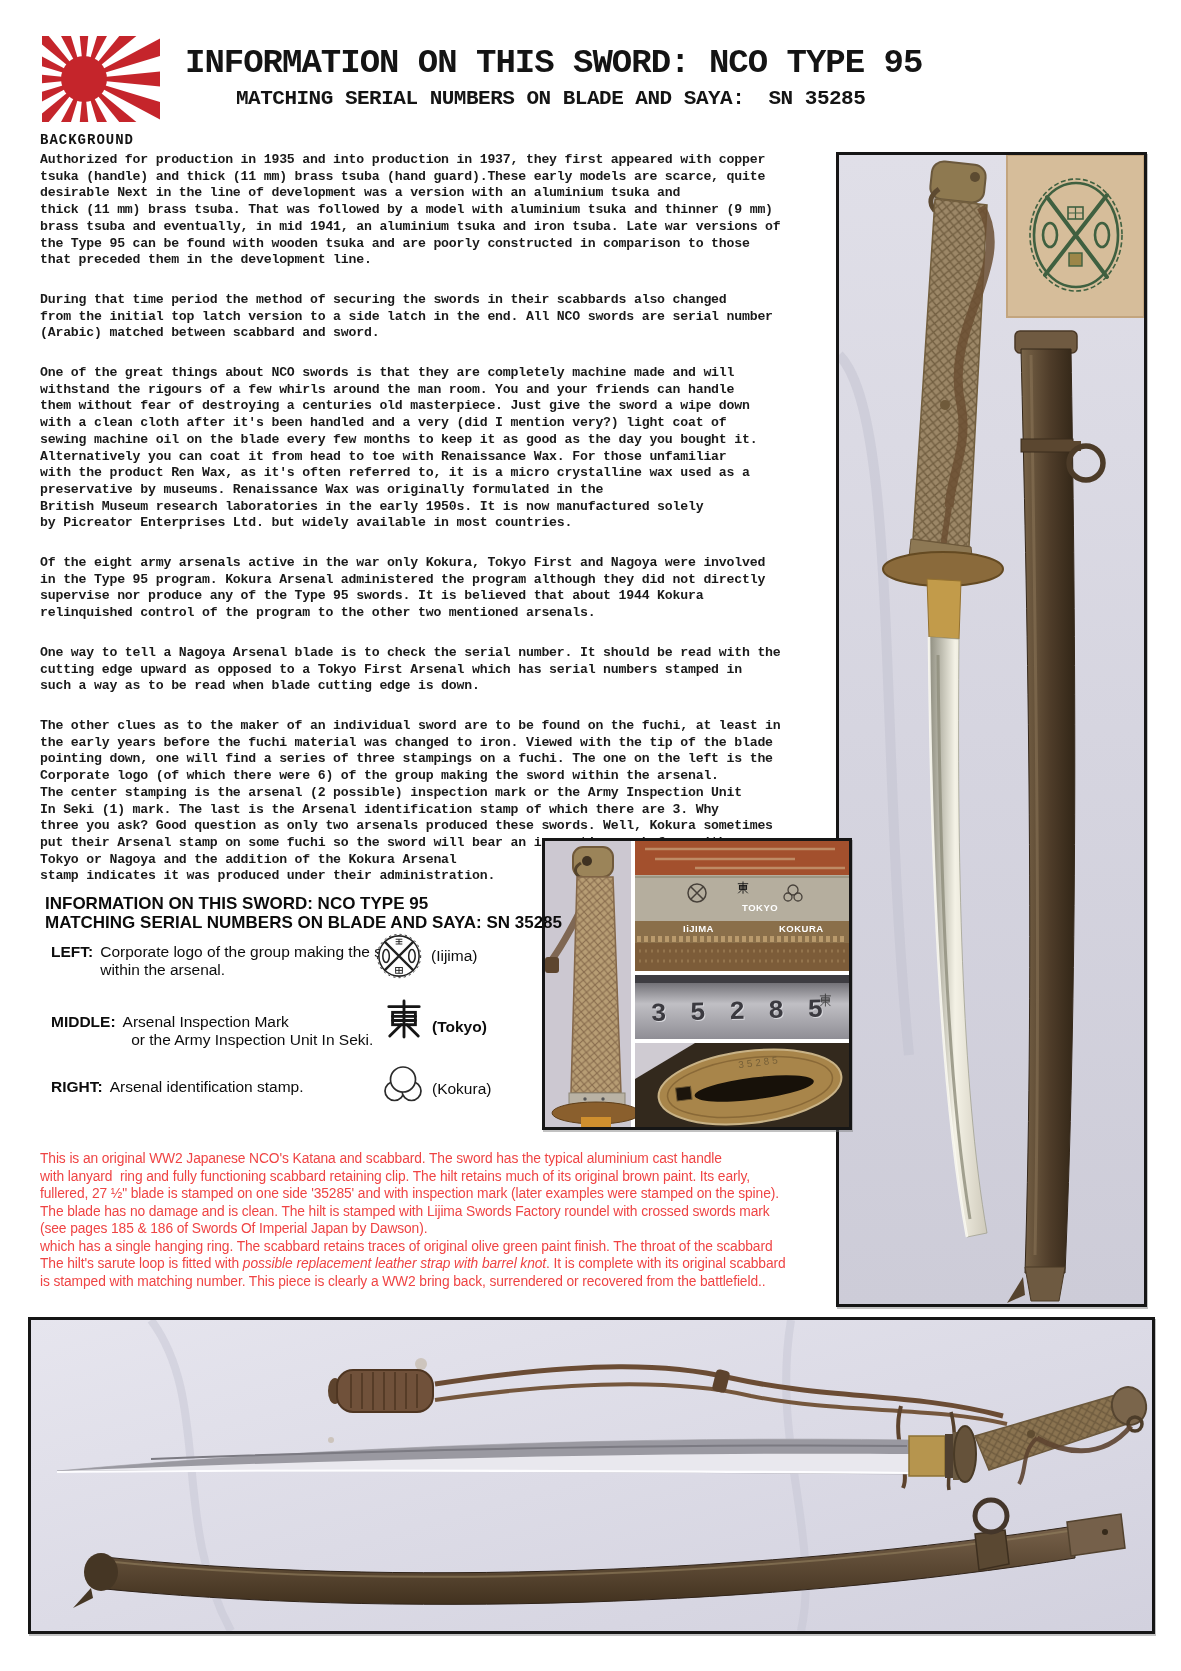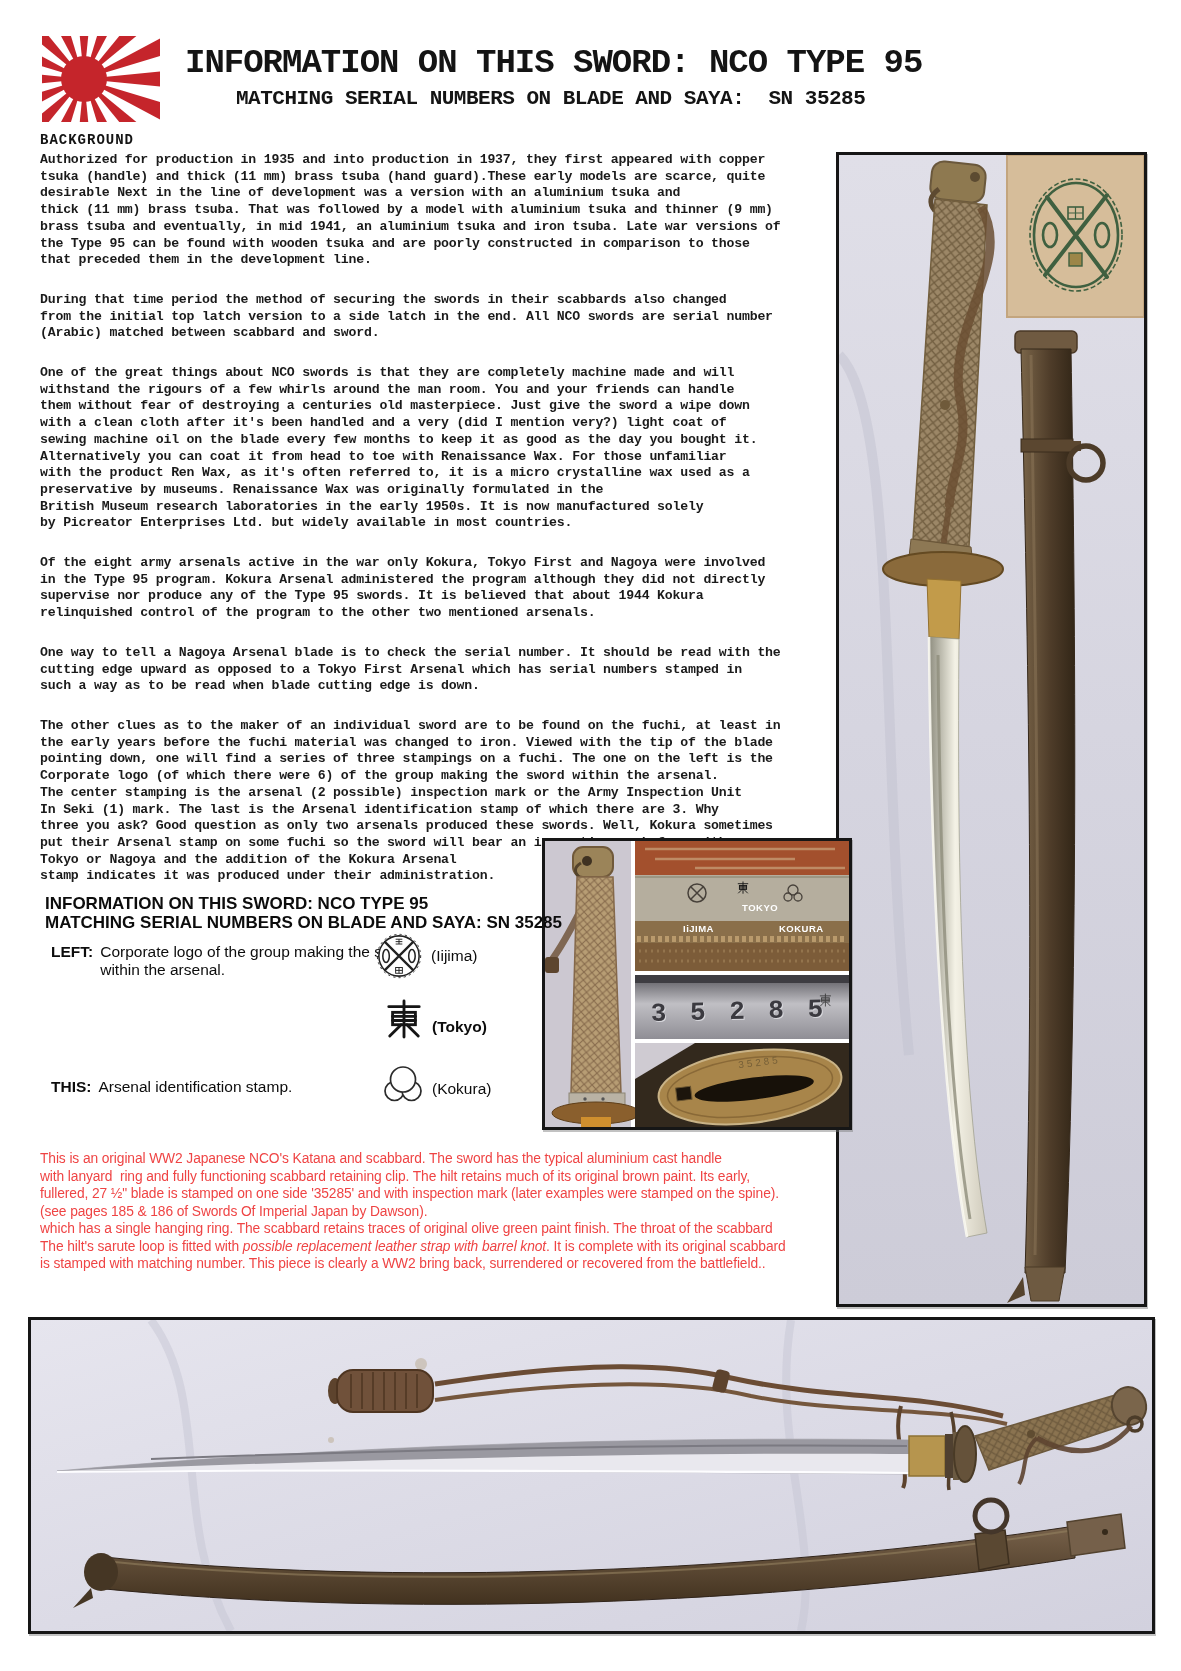--- a/index.html
+++ b/index.html
@@ -303,44 +303,50 @@
     <span class="txt">Corporate logo of the group making the sword
 within the arsenal.</span>
   </div>
   <div class="abs mark mark-iijima">
     <svg width="46" height="46" viewBox="0 0 48 48">
         <use href="#mark-iijima-g"></use>
       </svg>
   </div>
   <div class="abs mark-caption cap-iijima">(Iijima)</div>
 
+  <div class="abs inforow row-middle">
+    <span class="lbl">MIDDLE:</span>
+    <span class="txt">Arsenal Inspection Mark
+  or the Army Inspection Unit In Seki.</span>
+  </div>
   <div class="abs mark mark-tokyo">
     <svg width="38" height="44" viewBox="0 0 40 44">
         <use href="#kanji-higashi"></use>
       </svg>
   </div>
   <div class="abs mark-caption cap-tokyo">(Tokyo)</div>
 
   <div class="abs inforow row-right">
-    <span class="lbl">THIS:</span>
+    <span class="lbl">RIGHT:</span>
     <span class="txt">Arsenal identification stamp.</span>
   </div>
   <div class="abs mark mark-kokura">
     <svg width="44" height="42" viewBox="0 0 44 42">
       <circle cx="13.5" cy="28" r="9.5" fill="#fff" stroke="#2b2b2b" stroke-width="1.7"></circle>
       <circle cx="30.5" cy="28" r="9.5" fill="#fff" stroke="#2b2b2b" stroke-width="1.7"></circle>
       <circle cx="22" cy="16.5" r="12.5" fill="#fff" stroke="#2b2b2b" stroke-width="1.7"></circle>
     </svg>
   </div>
   <div class="abs mark-caption cap-kokura">(Kokura)</div>
 
   <div class="abs desc">
     <div class="dline">This is an original WW2 Japanese NCO's Katana and scabbard. The sword has the typical aluminium cast handle</div>
     <div class="dline">with lanyard  ring and fully functioning scabbard retaining clip. The hilt retains much of its original brown paint. Its early,</div>
     <div class="dline">fullered, 27 ½" blade is stamped on one side '35285' and with inspection mark (later examples were stamped on the spine).</div>
+    <div class="dline">The blade has no damage and is clean. The hilt is stamped with Lijima Swords Factory roundel with crossed swords mark</div>
     <div class="dline">(see pages 185 &amp; 186 of Swords Of Imperial Japan by Dawson).</div>
     <div class="dline">which has a single hanging ring. The scabbard retains traces of original olive green paint finish. The throat of the scabbard</div>
     <div class="dline"><span>The hilt's sarute loop is fitted with </span><i>possible replacement leather strap with barrel knot</i><span>. It is complete with its original scabbard</span></div>
     <div class="dline">is stamped with matching number. This piece is clearly a WW2 bring back, surrendered or recovered from the battlefield..</div>
   </div>
 
   <div class="abs photo photo-bottom">
     <svg width="1121" height="311" viewBox="0 0 1121 311">
       <defs>
         <linearGradient id="clothG" x1="0" y1="0" x2="1" y2="1">

